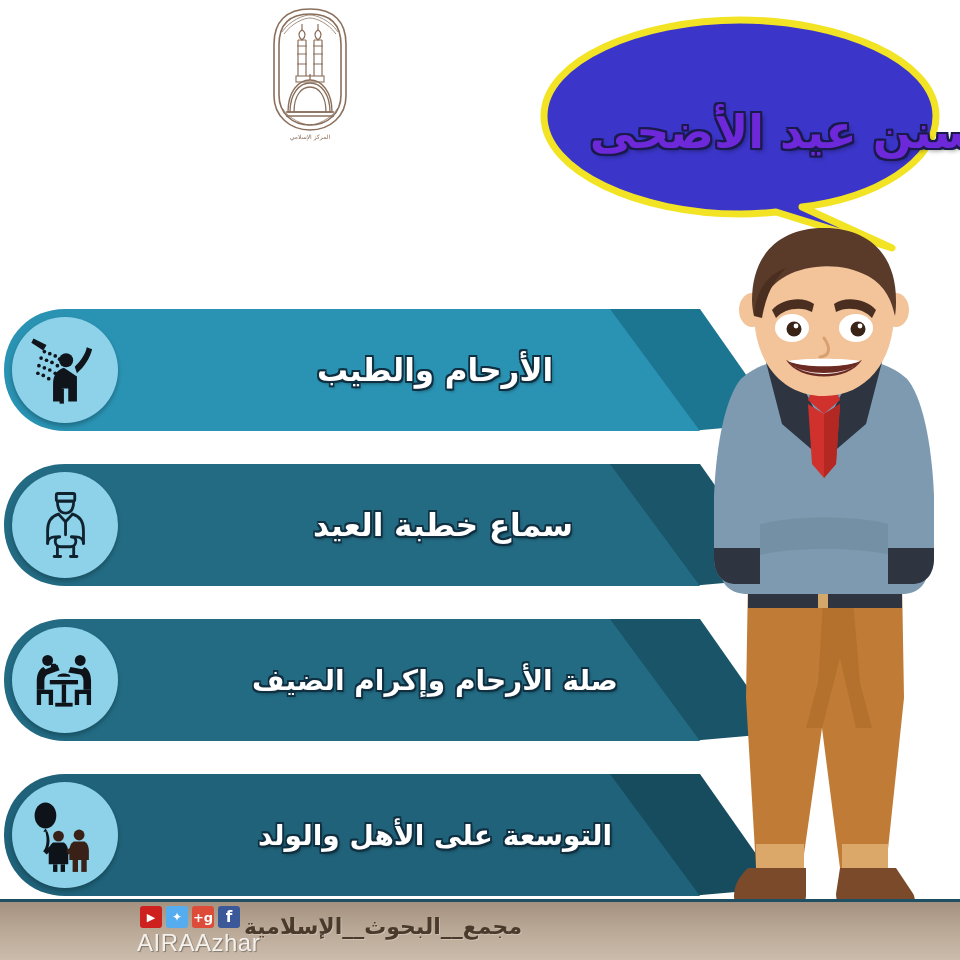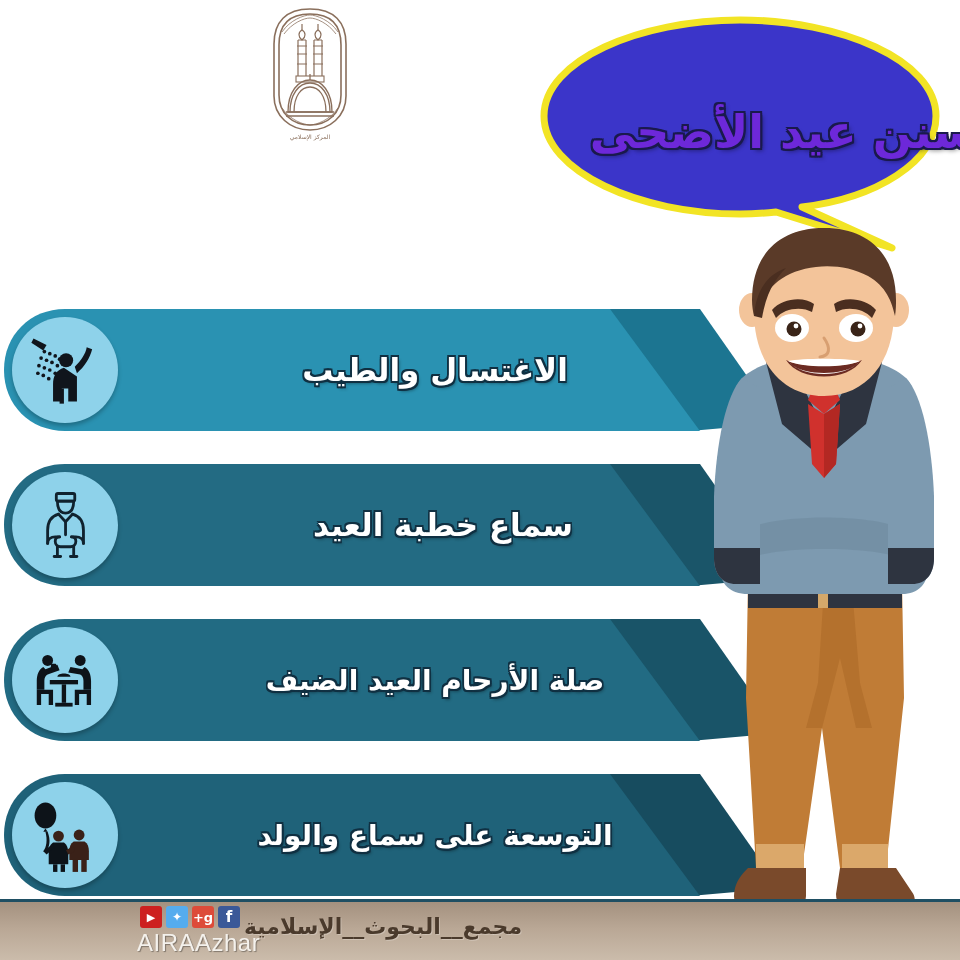--- a/index.html
+++ b/index.html
@@ -157,21 +157,21 @@
             <circle cx="10" cy="38" r="1.7"></circle>
               <circle cx="15" cy="40" r="1.7"></circle>
             <circle cx="20" cy="43" r="1.7"></circle>
             <circle cx="36" cy="26" r="6.5"></circle>
             <path d="M34 33 C27 35 24 41 24 48 L24 64 L32 64 L32 52 L38 52 L38 64 L46 64 L46 41 Z"></path>
             <path d="M44 32 C50 26 54 20 55 14 L60 16 C58 24 53 32 46 38 Z"></path>
             <path d="M30 52 L34 52 L34 66 L30 66 Z"></path>
           </g>
         </svg>
       </div>
-      <div class="label">الاغتسال والطيب</div>
+      <div class="label">الأرحام والطيب</div>
     </div>
 
     <div class="row" style="top:310px;padding-left:8px;">
       <svg class="band" viewBox="0 0 780 130" width="780" height="130">
         <path d="M600 4 L700 4 L780 118 L690 126 Z" fill="#1a5569"></path>
         <path d="M65 4 L610 4 L700 126 L65 126 C30 126 4 100 4 65 C4 30 30 4 65 4 Z" fill="#236b83"></path>
         <path d="M65 18 C40 18 20 38 20 65 C20 92 40 112 65 112 L68 112 C45 110 28 90 28 65 C28 40 45 20 68 20 Z" fill="#1a5569" opacity=".55"></path>
       </svg>
       <div class="icon-circle">
         <svg viewBox="0 0 70 70" width="76" height="76">
@@ -214,21 +214,21 @@
             <rect x="21" y="35" width="26" height="4"></rect>
             <rect x="32" y="39" width="4" height="17"></rect>
             <rect x="26" y="56" width="16" height="3.5"></rect>
 
             <path d="M28 32 C28 30 31 29 34 29 C37 29 40 30 40 32 Z"></path>
 
             <rect x="22" y="20" width="5" height="5" rx="1"></rect>
           </g>
         </svg>
       </div>
-      <div class="label small">صلة الأرحام العيد الضيف</div>
+      <div class="label small">صلة الأرحام وإكرام الضيف</div>
     </div>
 
     <div class="row" style="top:620px;">
       <svg class="band" viewBox="0 0 780 130" width="780" height="130">
         <path d="M600 4 L700 4 L780 118 L690 126 Z" fill="#174c5f"></path>
         <path d="M65 4 L610 4 L700 126 L65 126 C30 126 4 100 4 65 C4 30 30 4 65 4 Z" fill="#1f6279"></path>
         <path d="M65 18 C40 18 20 38 20 65 C20 92 40 112 65 112 L68 112 C45 110 28 90 28 65 C28 40 45 20 68 20 Z" fill="#174c5f" opacity=".55"></path>
       </svg>
       <div class="icon-circle">
         <svg viewBox="0 0 70 70" width="76" height="76">
@@ -244,21 +244,21 @@
             <rect x="31" y="62" width="4" height="7"></rect>
 
             <circle cx="48" cy="35" r="5" fill="#3a2118"></circle>
             <path d="M43 41 C40 43 39 46 39 50 L39 58 L57 58 L57 50 C57 46 56 43 53 41 Z" fill="#3a2118"></path>
             <path d="M43 45 L36 49 L38 53 L44 50 Z" fill="#3a2118"></path>
             <rect x="42" y="58" width="5" height="11" fill="#3a2118"></rect>
             <rect x="50" y="58" width="5" height="11" fill="#3a2118"></rect>
           </g>
         </svg>
       </div>
-      <div class="label small">التوسعة على سماع والولد</div>
+      <div class="label small">التوسعة على الأهل والولد</div>
     </div>
 
   </div>
 
   <div class="character">
     <svg viewBox="0 0 270 712" width="270" height="712">
 
       <path d="M58 352 L212 352 L214 470 L196 640 L150 640 L132 500 L112 640 L66 640 L56 470 Z" fill="#c07c36"></path>
       <path d="M134 360 L128 455 L116 500 L132 500 L150 430 L166 500 L182 500 L170 455 L162 360 Z" fill="#a96726" opacity=".55"></path>
       <path d="M58 352 L212 352 L212 380 L58 380 Z" fill="#2e3440"></path>

